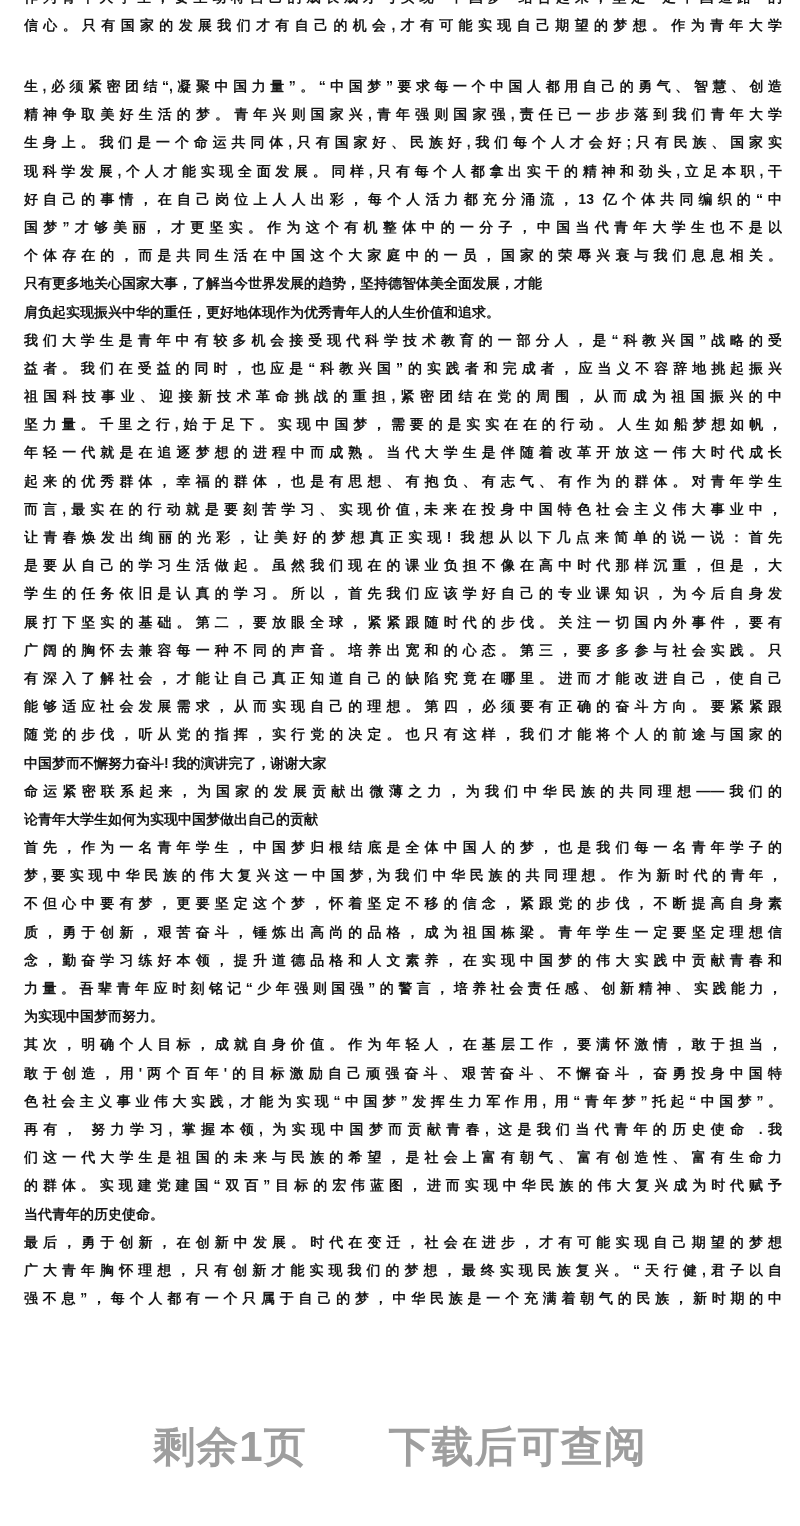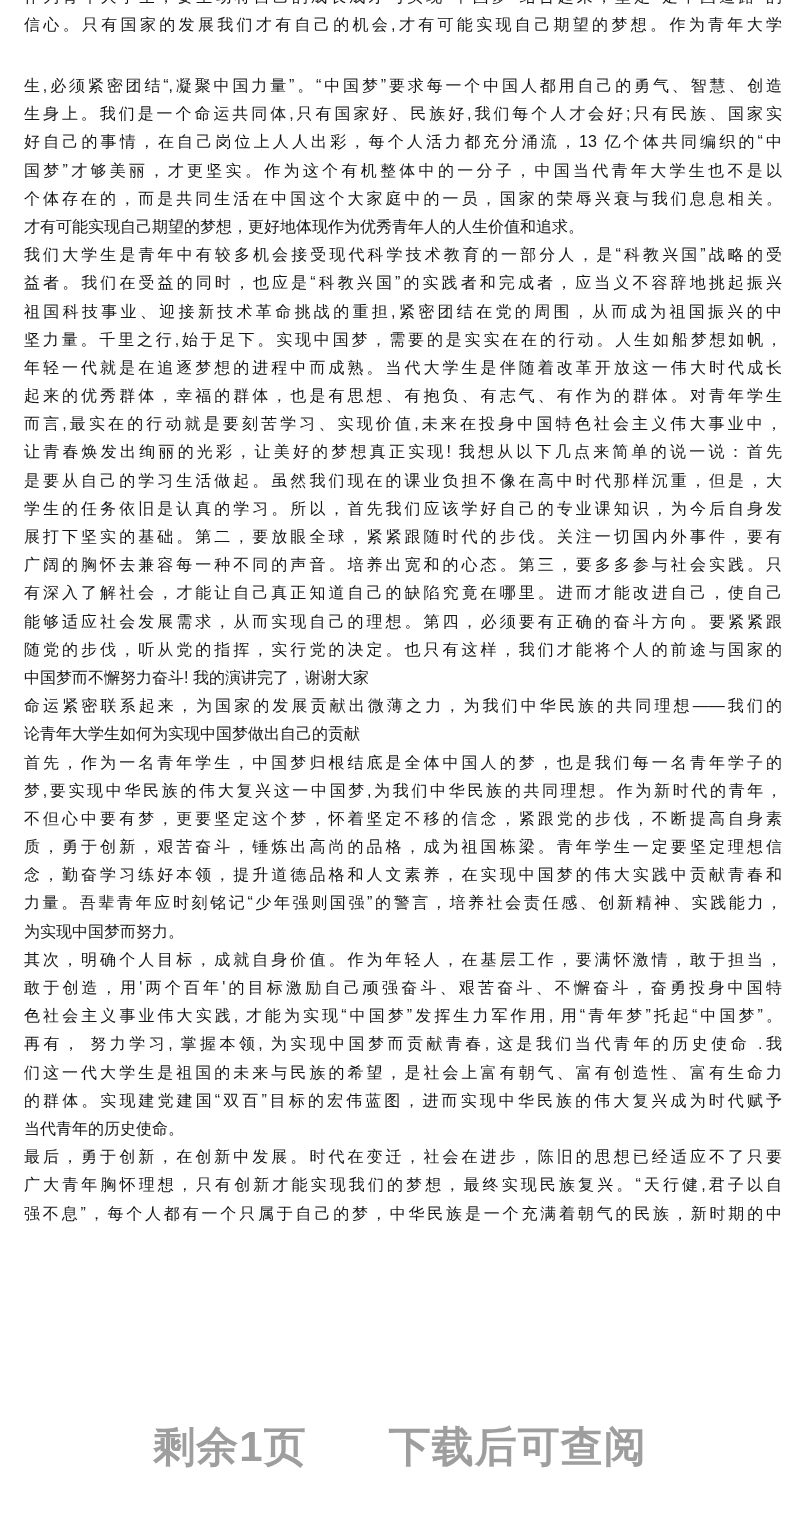--- a/index.html
+++ b/index.html
@@ -15,23 +15,24 @@
   .text-block {
     position: absolute;
     left: 24px;
     width: 758px;
   }
   .block-page1 { top: -17px; }
   .block-page2 { top: 72px; }
   .line {
     height: 28.2px;
     line-height: 28.2px;
-    font-size: 16px;
+    font-size: 14px;
     white-space: nowrap;
     overflow: hidden;
+    font-weight: bold;
   }
   .line.j {
     white-space: normal;
     text-align: justify;
     text-align-last: justify;
   }
   .preview-footer {
     position: absolute;
     top: 1424px;
     left: 0;
@@ -52,25 +53,28 @@
 <body>
 
 <div>
   <div class="text-block block-page1">
       <div class="line j">作为青年大学生，要主动将自己的成长成才与实现“中国梦”结合起来，坚定“走中国道路”的</div>
       <div class="line j">信心。只有国家的发展我们才有自己的机会,才有可能实现自己期望的梦想。作为青年大学</div>
     </div>
 
   <div class="text-block block-page2">
       <div class="line j">生,必须紧密团结“,凝聚中国力量”。“中国梦”要求每一个中国人都用自己的勇气、智慧、创造</div>
+      <div class="line j">精神争取美好生活的梦。青年兴则国家兴,青年强则国家强,责任已一步步落到我们青年大学</div>
       <div class="line j">生身上。我们是一个命运共同体,只有国家好、民族好,我们每个人才会好;只有民族、国家实</div>
+      <div class="line j">现科学发展,个人才能实现全面发展。同样,只有每个人都拿出实干的精神和劲头,立足本职,干</div>
       <div class="line j">好自己的事情，在自己岗位上人人出彩，每个人活力都充分涌流，13 亿个体共同编织的“中</div>
       <div class="line j">国梦”才够美丽，才更坚实。作为这个有机整体中的一分子，中国当代青年大学生也不是以</div>
       <div class="line j">个体存在的，而是共同生活在中国这个大家庭中的一员，国家的荣辱兴衰与我们息息相关。</div>
-      <div class="line">才有可能实现自己期望的梦想，更好地体现作为优秀青年人的人生价值和追求。</div>
+      <div class="line">只有更多地关心国家大事，了解当今世界发展的趋势，坚持德智体美全面发展，才能</div>
+      <div class="line">肩负起实现振兴中华的重任，更好地体现作为优秀青年人的人生价值和追求。</div>
       <div class="line j">我们大学生是青年中有较多机会接受现代科学技术教育的一部分人，是“科教兴国”战略的受</div>
       <div class="line j">益者。我们在受益的同时，也应是“科教兴国”的实践者和完成者，应当义不容辞地挑起振兴</div>
       <div class="line j">祖国科技事业、迎接新技术革命挑战的重担,紧密团结在党的周围，从而成为祖国振兴的中</div>
       <div class="line j">坚力量。千里之行,始于足下。实现中国梦，需要的是实实在在的行动。人生如船梦想如帆，</div>
       <div class="line j">年轻一代就是在追逐梦想的进程中而成熟。当代大学生是伴随着改革开放这一伟大时代成长</div>
       <div class="line j">起来的优秀群体，幸福的群体，也是有思想、有抱负、有志气、有作为的群体。对青年学生</div>
       <div class="line j">而言,最实在的行动就是要刻苦学习、实现价值,未来在投身中国特色社会主义伟大事业中，</div>
       <div class="line j">让青春焕发出绚丽的光彩，让美好的梦想真正实现! 我想从以下几点来简单的说一说：首先</div>
       <div class="line j">是要从自己的学习生活做起。虽然我们现在的课业负担不像在高中时代那样沉重，但是，大</div>
       <div class="line j">学生的任务依旧是认真的学习。所以，首先我们应该学好自己的专业课知识，为今后自身发</div>
@@ -89,21 +93,21 @@
       <div class="line j">念，勤奋学习练好本领，提升道德品格和人文素养，在实现中国梦的伟大实践中贡献青春和</div>
       <div class="line j">力量。吾辈青年应时刻铭记“少年强则国强”的警言，培养社会责任感、创新精神、实践能力，</div>
       <div class="line">为实现中国梦而努力。</div>
       <div class="line j">其次，明确个人目标，成就自身价值。作为年轻人，在基层工作，要满怀激情，敢于担当，</div>
       <div class="line j">敢于创造，用'两个百年'的目标激励自己顽强奋斗、艰苦奋斗、不懈奋斗，奋勇投身中国特</div>
       <div class="line j">色社会主义事业伟大实践, 才能为实现“中国梦”发挥生力军作用, 用“青年梦”托起“中国梦”。</div>
       <div class="line j">再有， 努力学习, 掌握本领, 为实现中国梦而贡献青春, 这是我们当代青年的历史使命 .我</div>
       <div class="line j">们这一代大学生是祖国的未来与民族的希望，是社会上富有朝气、富有创造性、富有生命力</div>
       <div class="line j">的群体。实现建党建国“双百”目标的宏伟蓝图，进而实现中华民族的伟大复兴成为时代赋予</div>
       <div class="line">当代青年的历史使命。</div>
-      <div class="line j">最后，勇于创新，在创新中发展。时代在变迁，社会在进步，陈旧的思想已经适应不了只要</div>
+      <div class="line j">最后，勇于创新，在创新中发展。时代在变迁，社会在进步，才有可能实现自己期望的梦想</div>
       <div class="line j">广大青年胸怀理想，只有创新才能实现我们的梦想，最终实现民族复兴。“天行健,君子以自</div>
       <div class="line j">强不息”，每个人都有一个只属于自己的梦，中华民族是一个充满着朝气的民族，新时期的中</div>
     </div>
 
   <div class="preview-footer">
     <span>剩余1页</span>
     <span>下载后可查阅</span>
   </div>
 </div>
 

